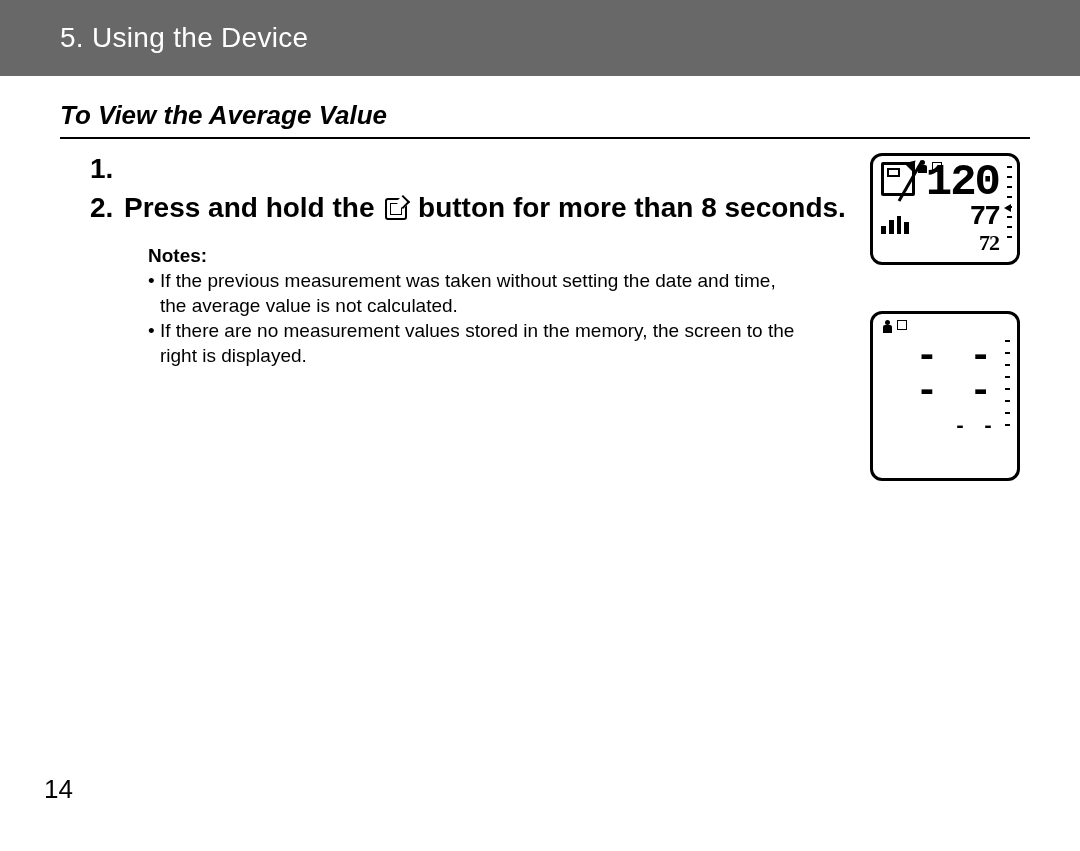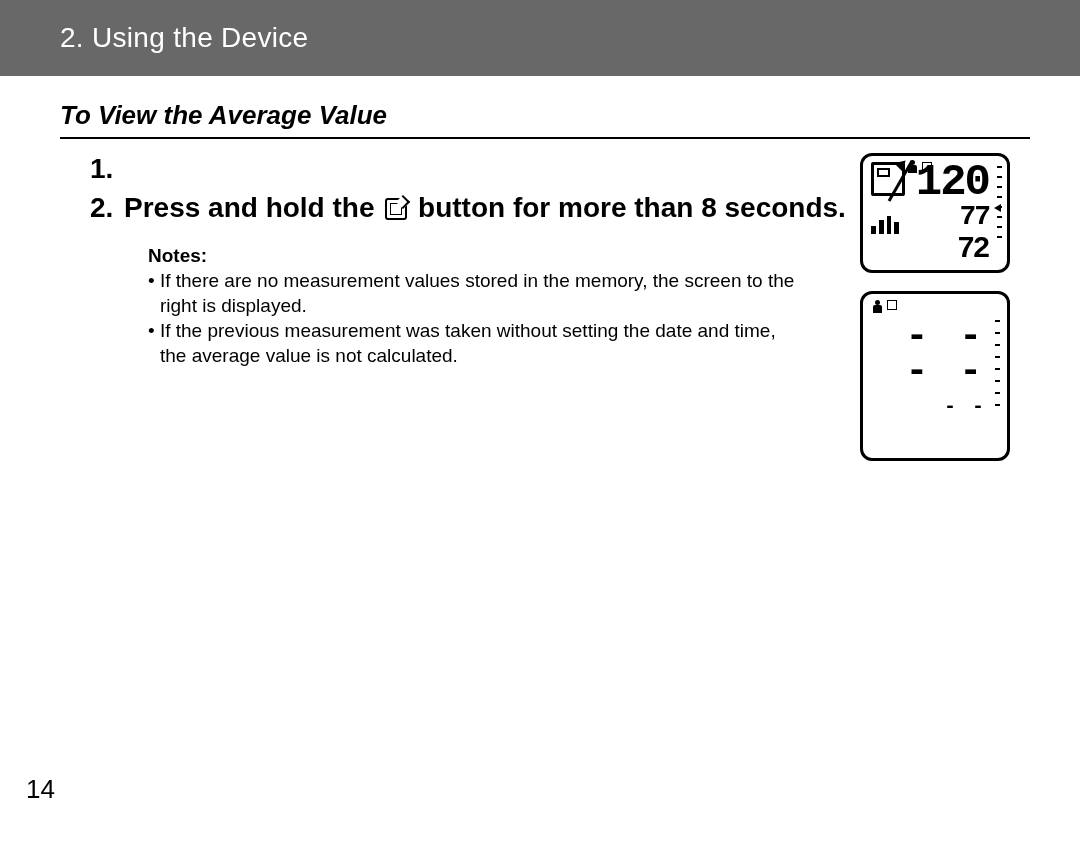--- a/index.html
+++ b/index.html
@@ -102,22 +102,22 @@
     text-indent: -12px;
   }
   .note-item::before {
     content: "•\00a0";
   }
   .illustrations {
     width: 170px;
     flex: 0 0 170px;
     display: flex;
     flex-direction: column;
-    align-items: flex-start;
-    gap: 18px;
+    align-items: center;
+    gap: 46px;
     padding-top: 4px;
   }
   .screen-box {
     border: 3px solid #000;
     border-radius: 12px;
     width: 150px;
     padding: 6px 8px 8px 8px;
     box-sizing: border-box;
   }
   .screen-box .row {
@@ -192,22 +192,22 @@
     letter-spacing: -2px;
   }
   .seg-md {
     font-family: Liberation Mono, monospace;
     font-size: 28px;
     font-weight: bold;
     line-height: 0.95;
     letter-spacing: -2px;
   }
   .seg-sm {
-    font-family: Liberation Sans, sans-serif;
-    font-size: 30px;
+    font-family: Liberation Serif, serif;
+    font-size: 22px;
     font-weight: bold;
     line-height: 1;
     letter-spacing: -1px;
     margin-top: 2px;
   }
   .scale {
     position: absolute;
     right: -4px;
     top: 4px;
     width: 6px;
@@ -260,33 +260,33 @@
     letter-spacing: 4px;
   }
   .screen-box.small .dash-small {
     font-family: "Courier New", monospace;
     font-size: 20px;
     font-weight: bold;
     letter-spacing: 2px;
   }
   .page-num {
     position: absolute;
-    left: 26px;
+    left: 44px;
     bottom: 46px;
     font-size: 26px;
   }
   .rel {
     position: relative;
   }
 </style>
 </head>
 <body>
 
 <div class="header-bar">
-  <span>2. Using the Device</span>
+  <span>5. Using the Device</span>
 </div>
 
 <div class="content">
 
   <div class="section-title">To View the Average Value</div>
   <hr class="sep">
 
   <div class="steps-row">
     <div class="steps-col">
 
@@ -298,22 +298,22 @@
         <span class="num">2.</span>
         <span class="step-text">
           <span>Press and hold the </span>
           <span class="memory-icon-inline"></span>
           <span> button for more than 8 seconds.</span>
         </span>
       </div>
 
       <div class="notes-block">
         <div class="notes-title">Notes:</div>
+        <div class="note-item">If the previous measurement was taken without setting the date and time, the average value is not calculated.</div>
         <div class="note-item">If there are no measurement values stored in the memory, the screen to the right is displayed.</div>
-        <div class="note-item">If the previous measurement was taken without setting the date and time, the average value is not calculated.</div>
       </div>
 
     </div>
 
     <div class="illustrations">
 
       <div class="screen-box rel">
         <div class="top-tiny-icons">
           <span class="tiny-person"></span>
           <span class="tiny-mem"></span>

